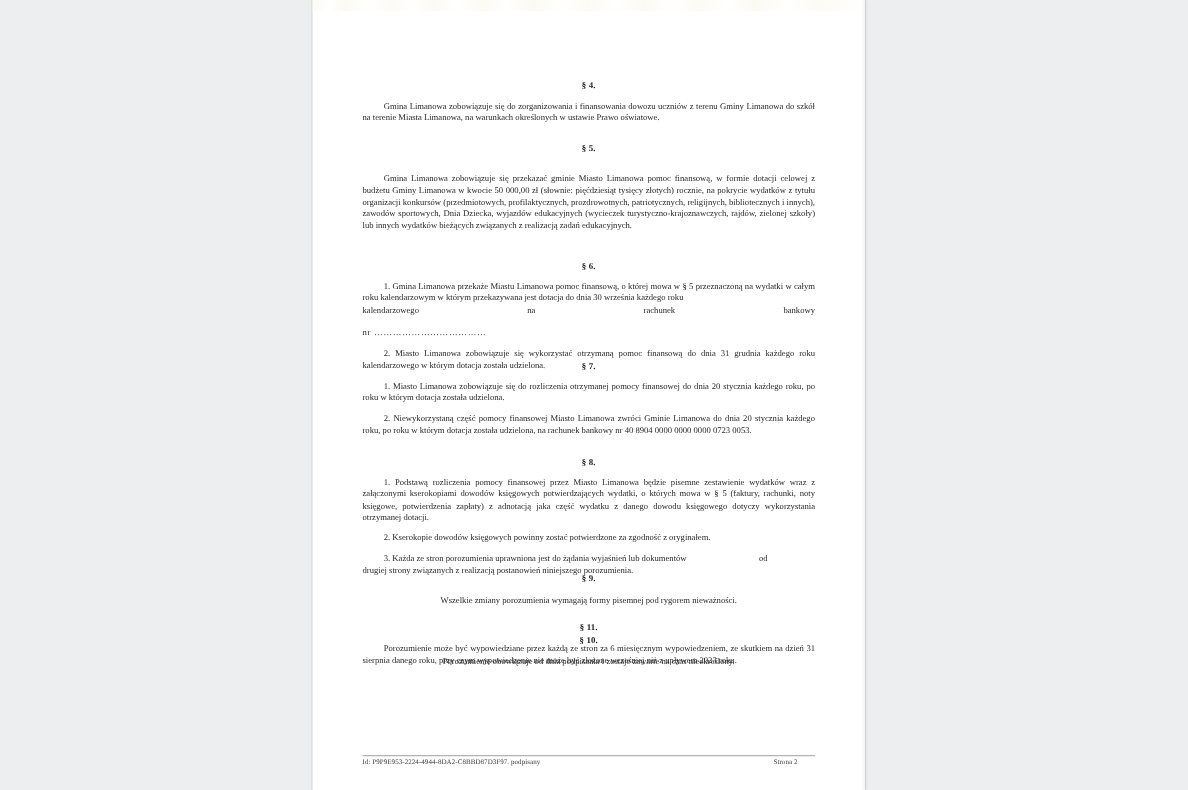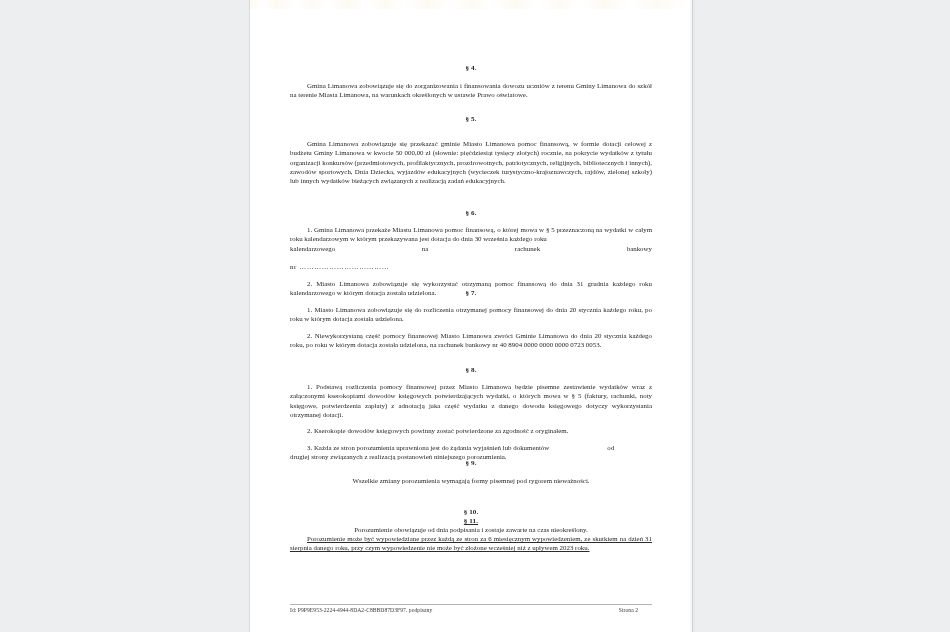--- a/index.html
+++ b/index.html
@@ -187,21 +187,21 @@
       <div class="blk" style="top:459px;">
         <div class="section-heading">§ 9.</div>
         <p class="para center" style="margin-top:9px;">Wszelkie zmiany porozumienia wymagają formy pisemnej pod rygorem nieważności.</p>
       </div>
 
       <div class="blk" style="top:508px;">
         <div class="section-heading">§ 10.</div>
         <p class="para center" style="margin-top:9px;">Porozumienie obowiązuje od dnia podpisania i zostaje zawarte na czas nieokreślony.</p>
       </div>
 
-      <div class="blk" style="top:517px;text-decoration:underline;">
+      <div class="blk" style="top:498px;">
         <div class="section-heading">§ 11.</div>
         <p class="para indent" style="margin-top:9px;">Porozumienie może być wypowiedziane przez każdą ze stron za 6 miesięcznym wypowiedzeniem, ze skutkiem na dzień 31 sierpnia danego roku, przy czym wypowiedzenie nie może być złożone wcześniej niż z upływem 2023 roku.</p>
       </div>
 
       <div id="footer">
         <div id="footer-rule"></div>
         <div id="footer-row">
           <span id="footer-id">Id: P9P9E953-2224-4944-8DA2-C8BBD87D3F97. podpisany</span>
           <span id="footer-page">Strona 2</span>
         </div>

